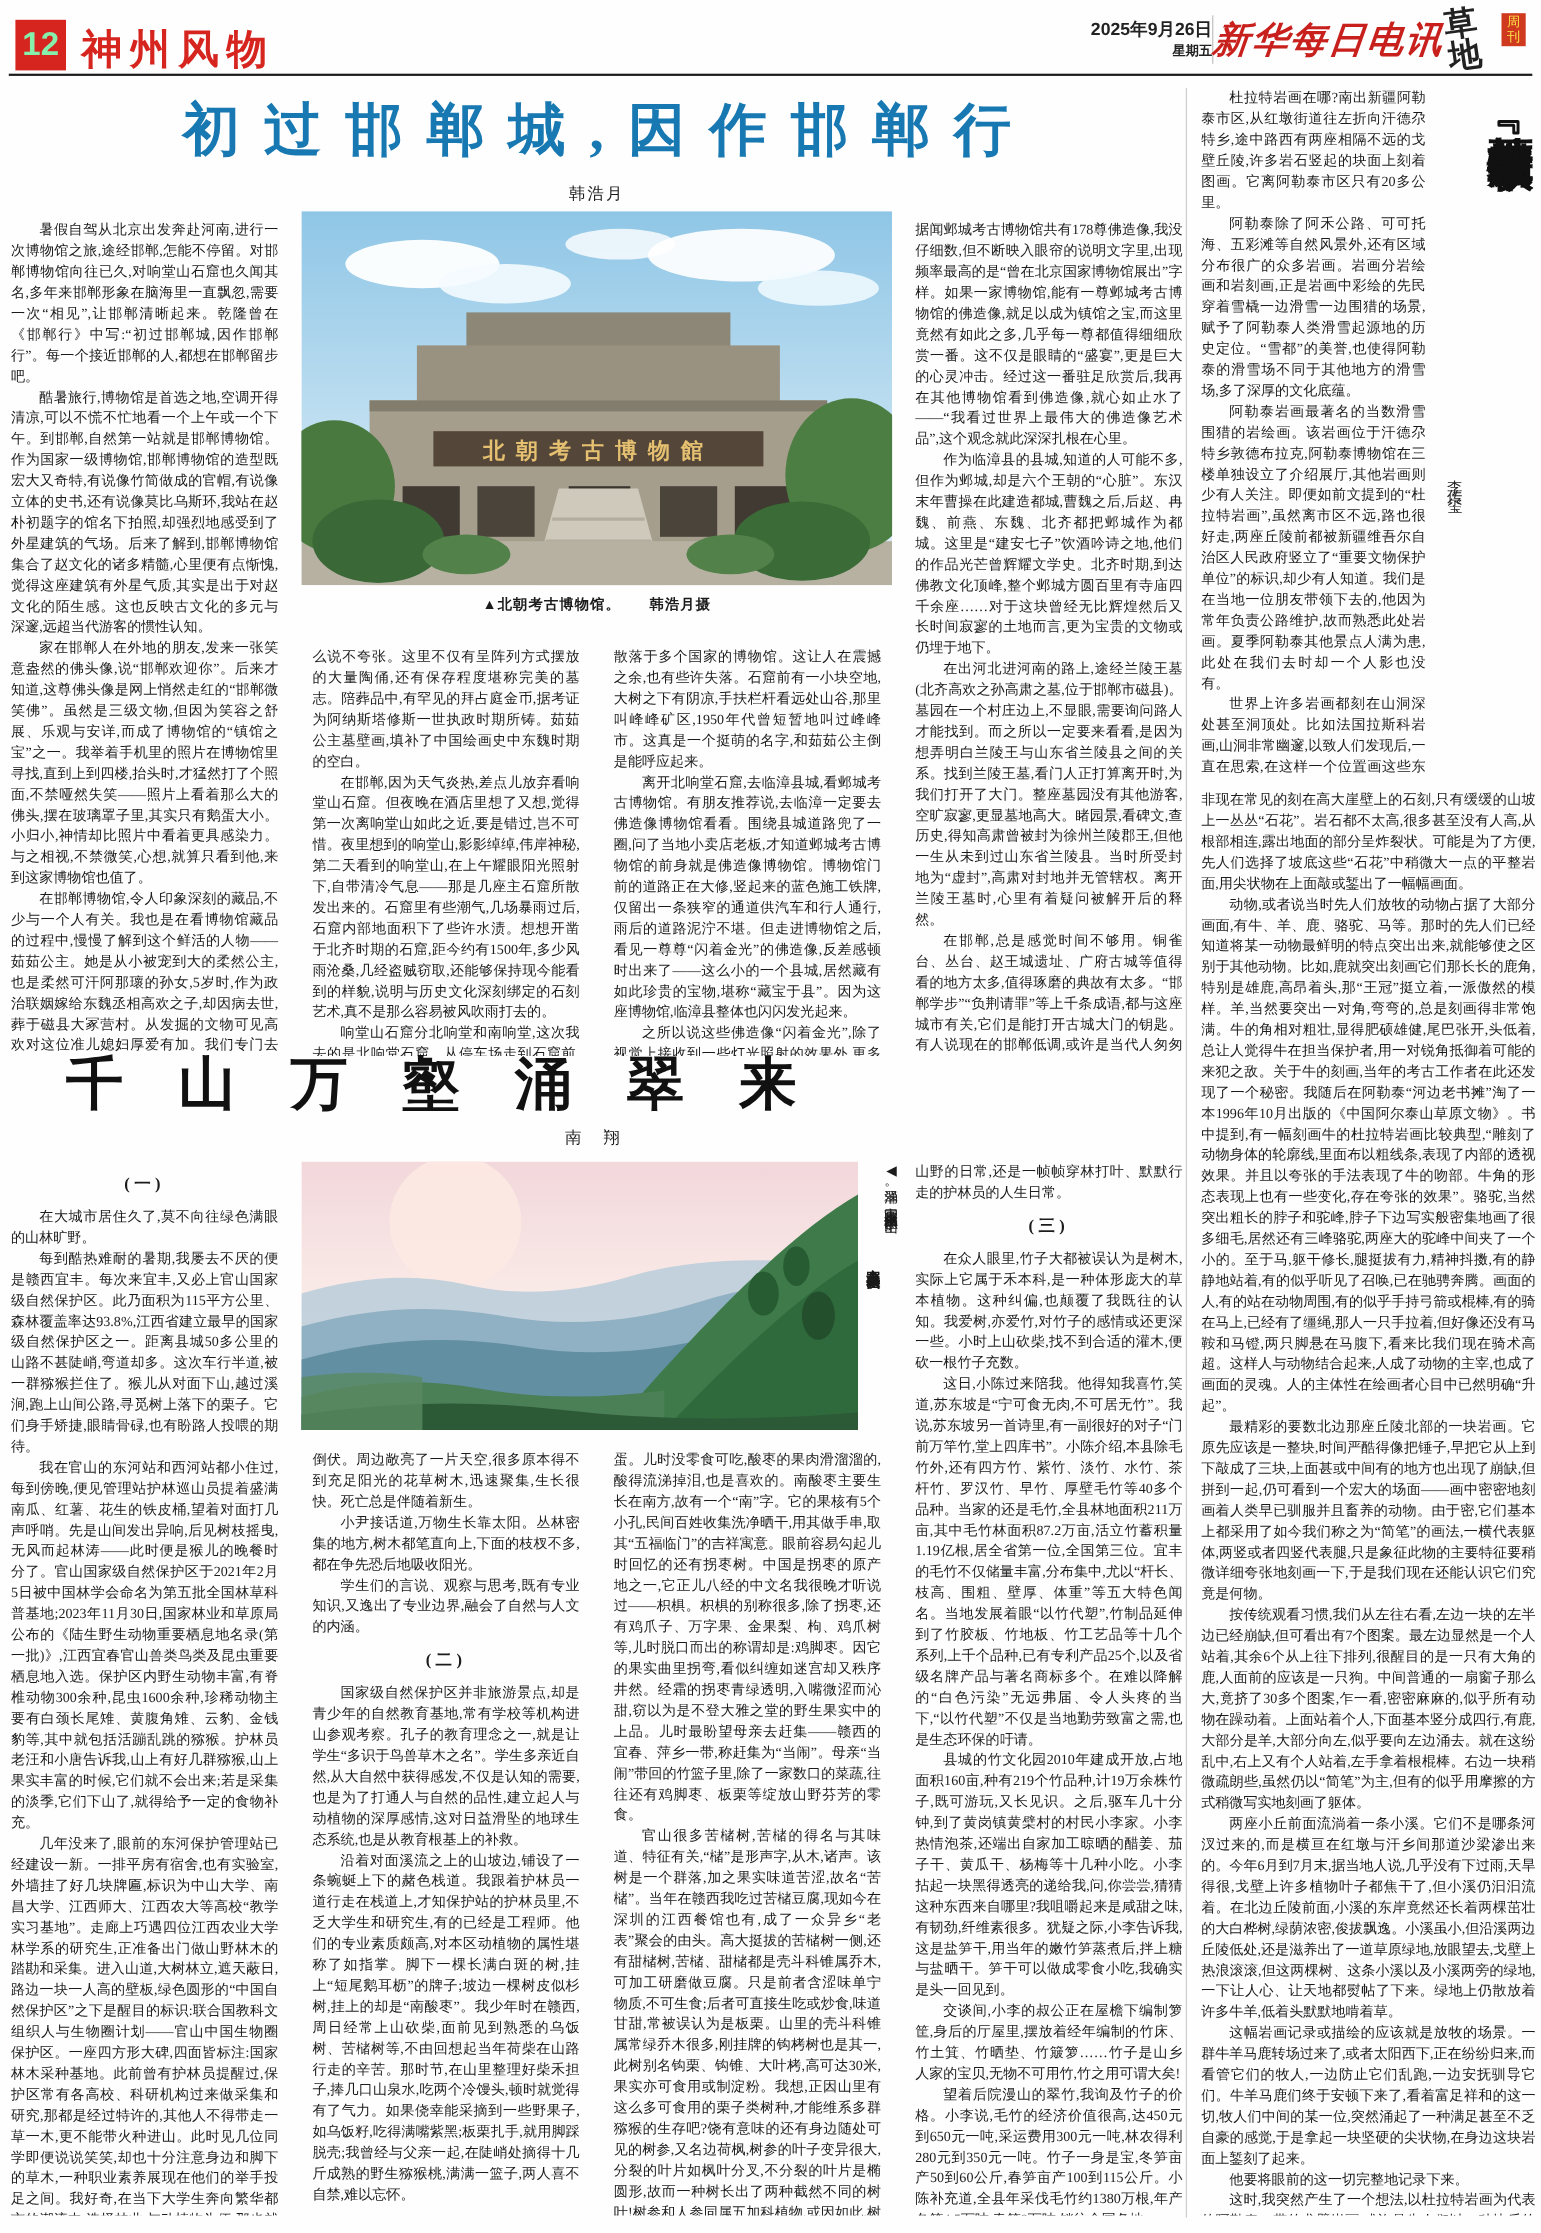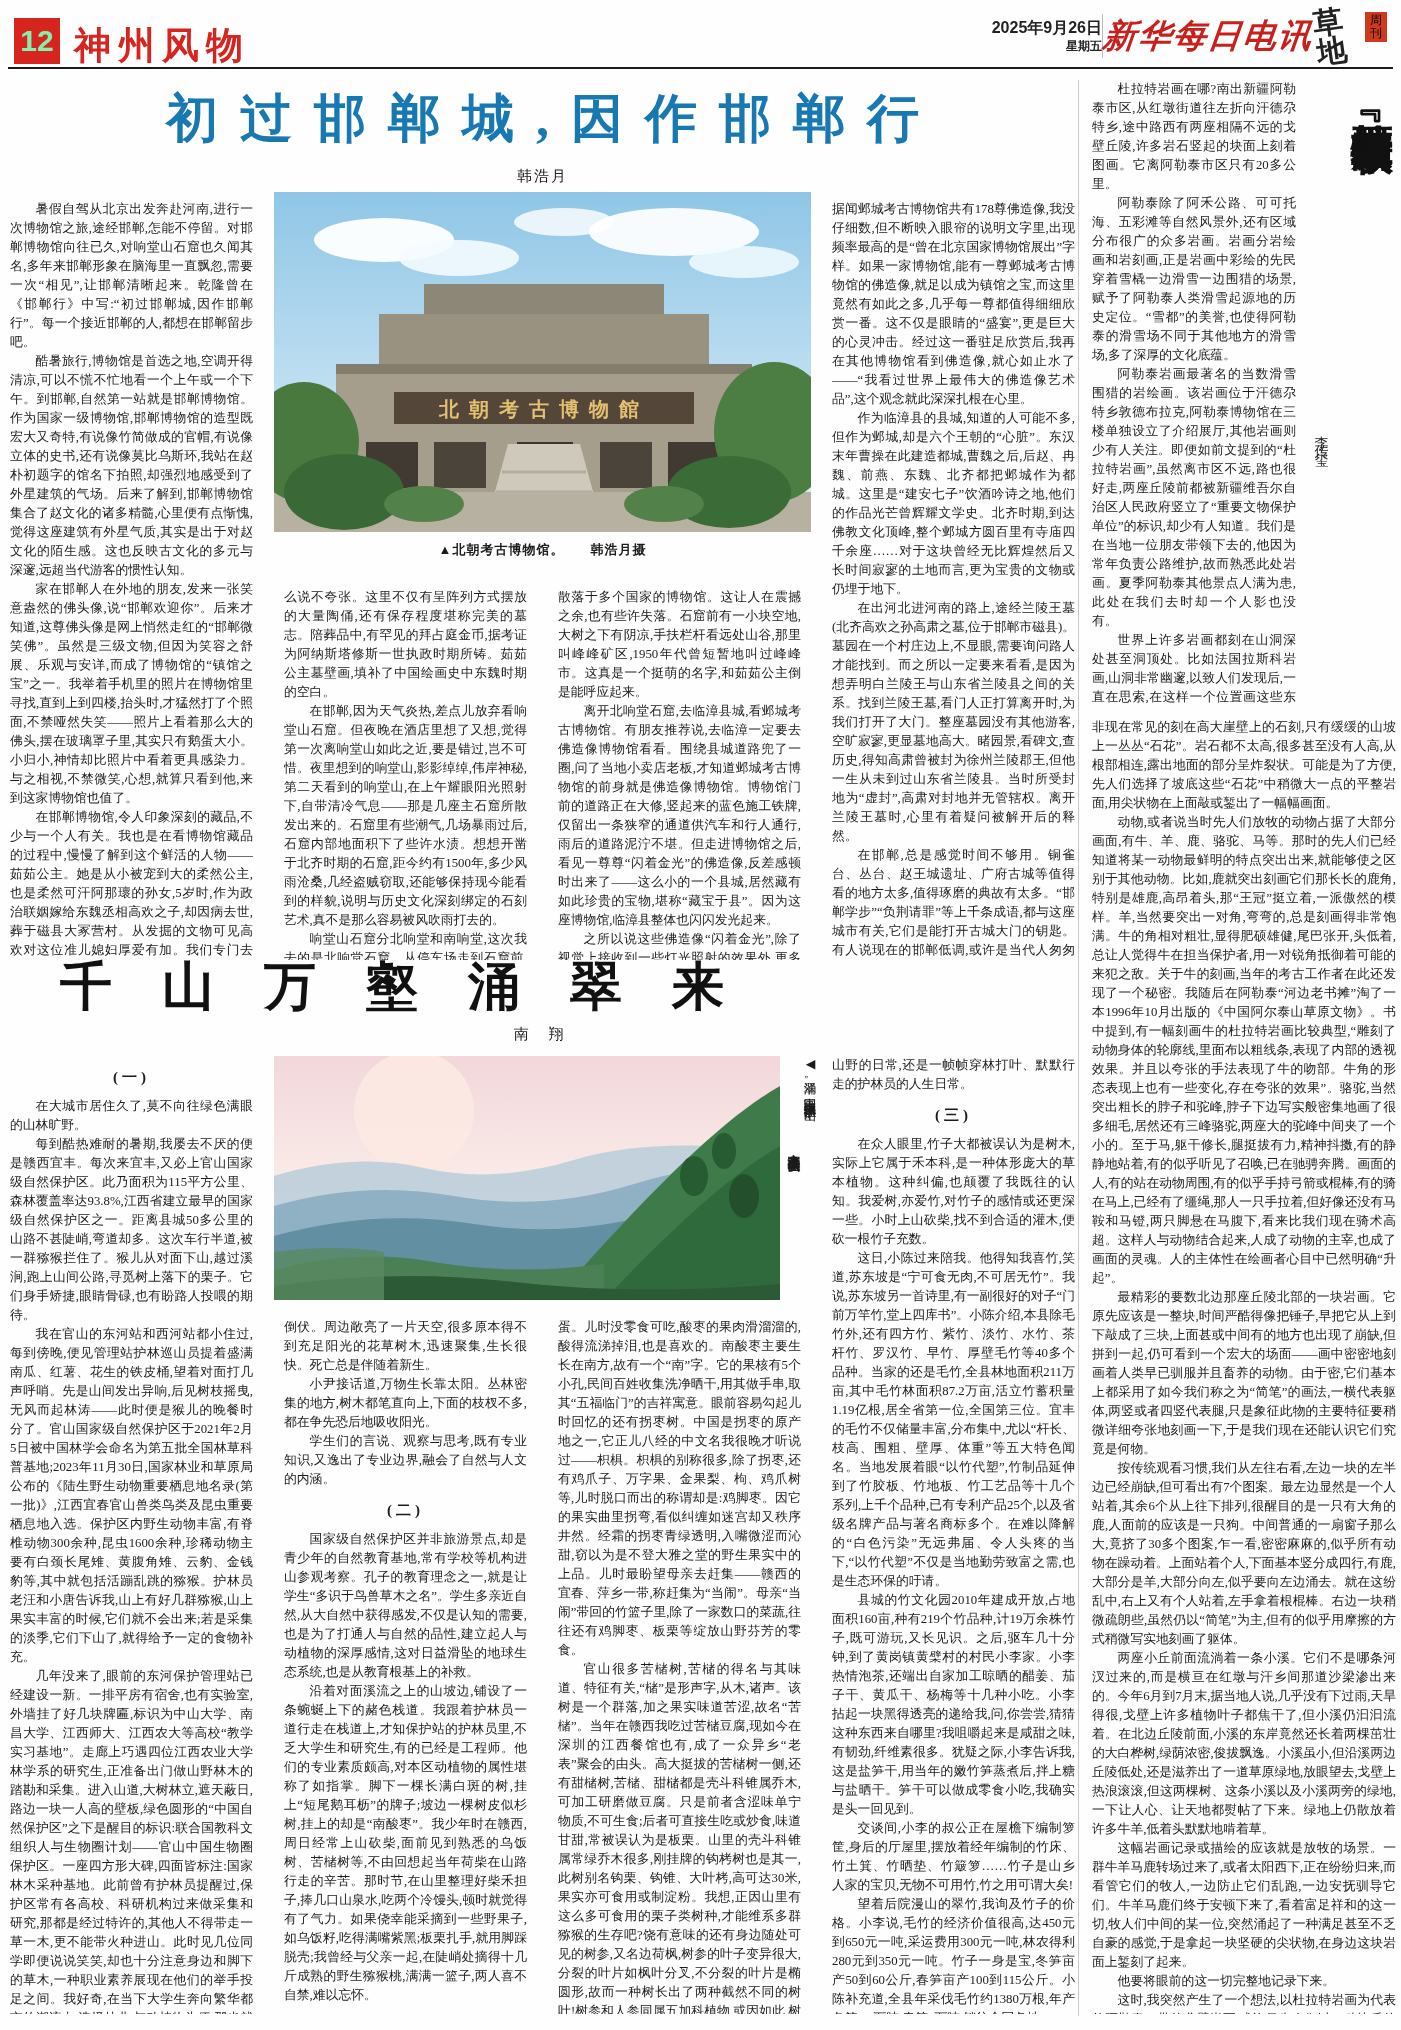--- a/index.html
+++ b/index.html
@@ -16,21 +16,21 @@
   .hdr-right{display:flex;align-items:center;}
   .dateblock{text-align:right;font-family:"Liberation Sans",sans-serif;line-height:1.3;
              font-size:16px;font-weight:bold;color:#222;}
   .dateblock .wk{font-size:12px;}
   .hdr-vr{width:1px;height:44px;background:#bbb;}
   .masthead{color:#c8201d;font-size:33px;font-weight:bold;font-style:italic;
             letter-spacing:2px;transform:skewX(-6deg);}
   .supp{position:relative;width:74px;height:56px;}
   .supp-name{position:absolute;left:2px;top:0;font-size:30px;font-weight:bold;color:#222;
              line-height:0.95;width:34px;transform:rotate(-8deg);letter-spacing:0;}
-  .supp-badge{position:absolute;right:0;top:4px;background:#cf3a1e;color:#000000;font-size:12px;
+  .supp-badge{position:absolute;right:0;top:4px;background:#cf3a1e;color:#fde047;font-size:12px;
               width:18px;padding:2px 2px;text-align:center;line-height:1.1;
               font-family:"Liberation Sans",sans-serif;}
   .hdr-rule{position:absolute;top:67px;left:8px;right:8px;border-top:2px solid #1a1a1a;}
   
   .cols{display:flex;gap:31px;}
   .col{width:243px;overflow:hidden;font-size:12.8px;line-height:19px;text-align:justify;font-family:Liberation Serif, serif;}
   .col p{margin:0;text-indent:2em;}
   .runover p:first-child{text-indent:0;}
   p.sec-mark{text-align:center;text-indent:0;font-weight:bold;font-size:15px;
              margin:12px 0 10px;letter-spacing:4px;}

